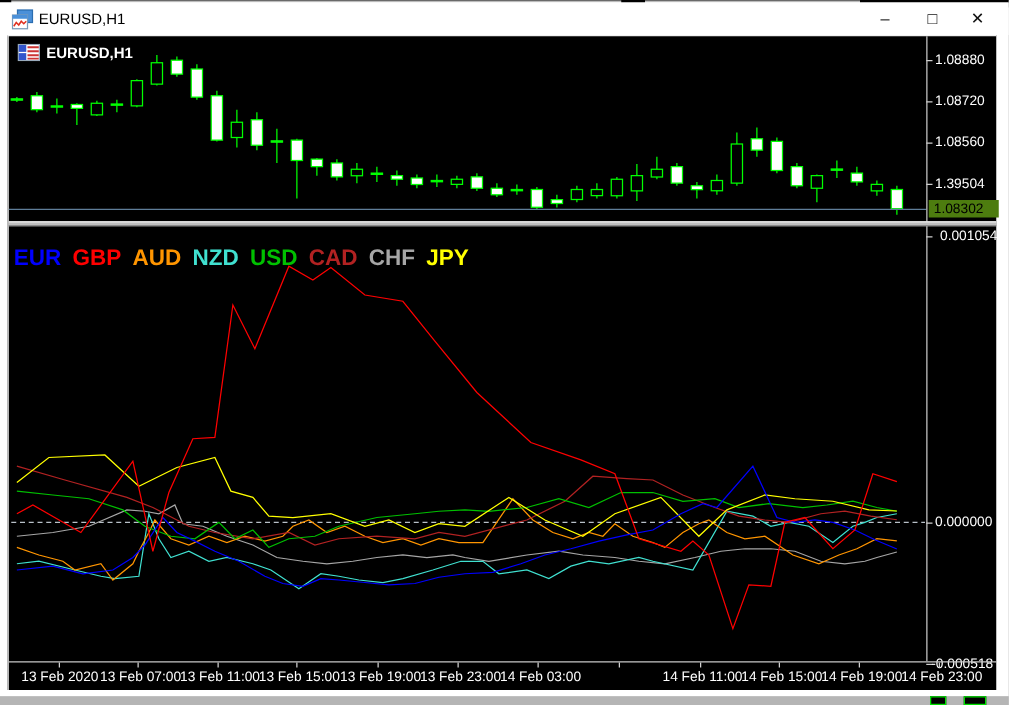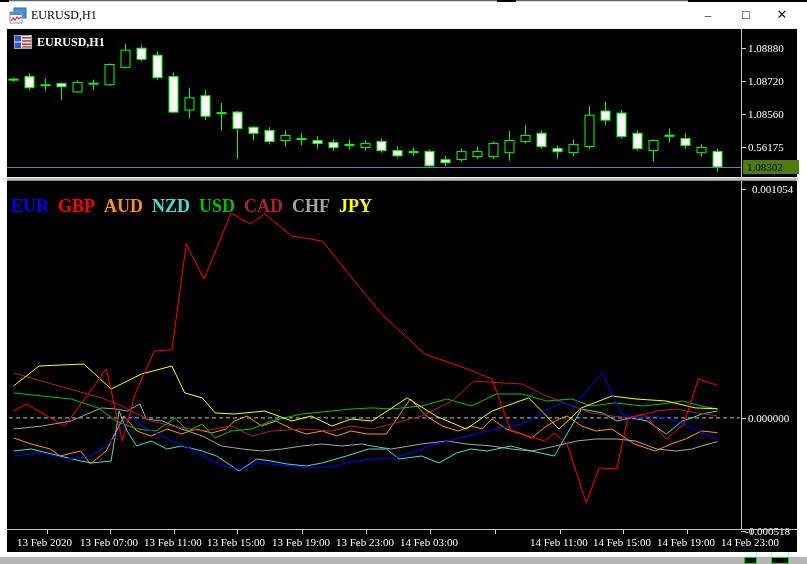--- a/index.html
+++ b/index.html
@@ -1,17 +1,17 @@
 <!DOCTYPE html>
 <html><head>
 <meta charset="utf-8">
 <style>
   html,body{margin:0;padding:0;width:807px;height:564px;overflow:hidden;
     font-family:"Liberation Sans",sans-serif;background:#d8d8d8;}
-  .screen{position:relative;width:674px;height:564px;background:#d8d8d8;font-family:Liberation Serif, serif;}
+  .screen{position:relative;width:674px;height:564px;background:#d8d8d8;}
   .frag{position:absolute;background:#000;}
   .top-hairline{position:absolute;left:0;top:0;width:807px;height:1px;background:#6a6a6a;}
 
   .window{position:absolute;left:0;top:2px;width:807px;height:555px;background:#ffffff;}
   .titlebar{position:absolute;left:0;top:0;width:807px;height:26px;background:#ffffff;}
   .title-icon{position:absolute;left:9px;top:5px;width:18px;height:17px;}
   .title-text{position:absolute;left:31px;top:6px;font-size:12px;color:#000;}
   .winbtn{position:absolute;top:3px;width:26px;height:20px;text-align:center;
     font-size:13px;color:#111;line-height:20px;cursor:default;}
   .btn-min{left:695px;} .btn-max{left:733px;} .btn-close{left:769px;}
@@ -176,21 +176,21 @@
       </svg>
       <span class="corner-label">EURUSD,H1</span>
       <div id="price-axis">
           <div class="ytick" style="top: 19px;"></div>
           <div class="ylabel" style="top: 13px;">1.08880</div>
           <div class="ytick" style="top: 52px;"></div>
           <div class="ylabel" style="top: 46px;">1.08720</div>
           <div class="ytick" style="top: 85px;"></div>
           <div class="ylabel" style="top: 79px;">1.08560</div>
           <div class="ytick" style="top: 118px;"></div>
-          <div class="ylabel" style="top: 112px;">0.56175</div>
+          <div class="ylabel" style="top: 112px;">1.39504</div>
           <div class="bid-line" style="top: 138px;"></div>
           <div class="bid-box" style="top: 131px;">1.08302</div>
         </div>
       <div class="axis-vline"></div>
 
       <div class="pane-sep"></div>
 
       <svg id="lines-svg" width="734" height="348">
           <line x1="2" x2="733" y1="236.9" y2="236.9" stroke="#b8c0c8" stroke-dasharray="4 3"></line>
           <polyline points="6.5,248.0 35.3,245.0 64.1,240.0 94.5,226.9 108.9,228.0 120.1,230.0 132.9,223.0 139.3,238.0 155.3,240.0 174.5,248.0 195.3,255.0 214.5,265.0 235.3,268.0 254.5,270.0 275.3,268.0 294.5,265.0 315.3,263.0 334.5,265.0 355.3,263.0 364.9,265.0 384.1,268.0 414.5,263.0 440.1,260.0 459.3,263.0 484.9,265.0 504.1,268.0 524.9,270.0 548.9,265.0 569.7,260.0 588.9,258.0 609.7,258.0 628.9,260.0 649.7,268.0 668.9,270.0 684.9,268.0 694.5,265.0 710.5,260.6" fill="none" stroke="#a6a6a6" stroke-width="1"></polyline>

